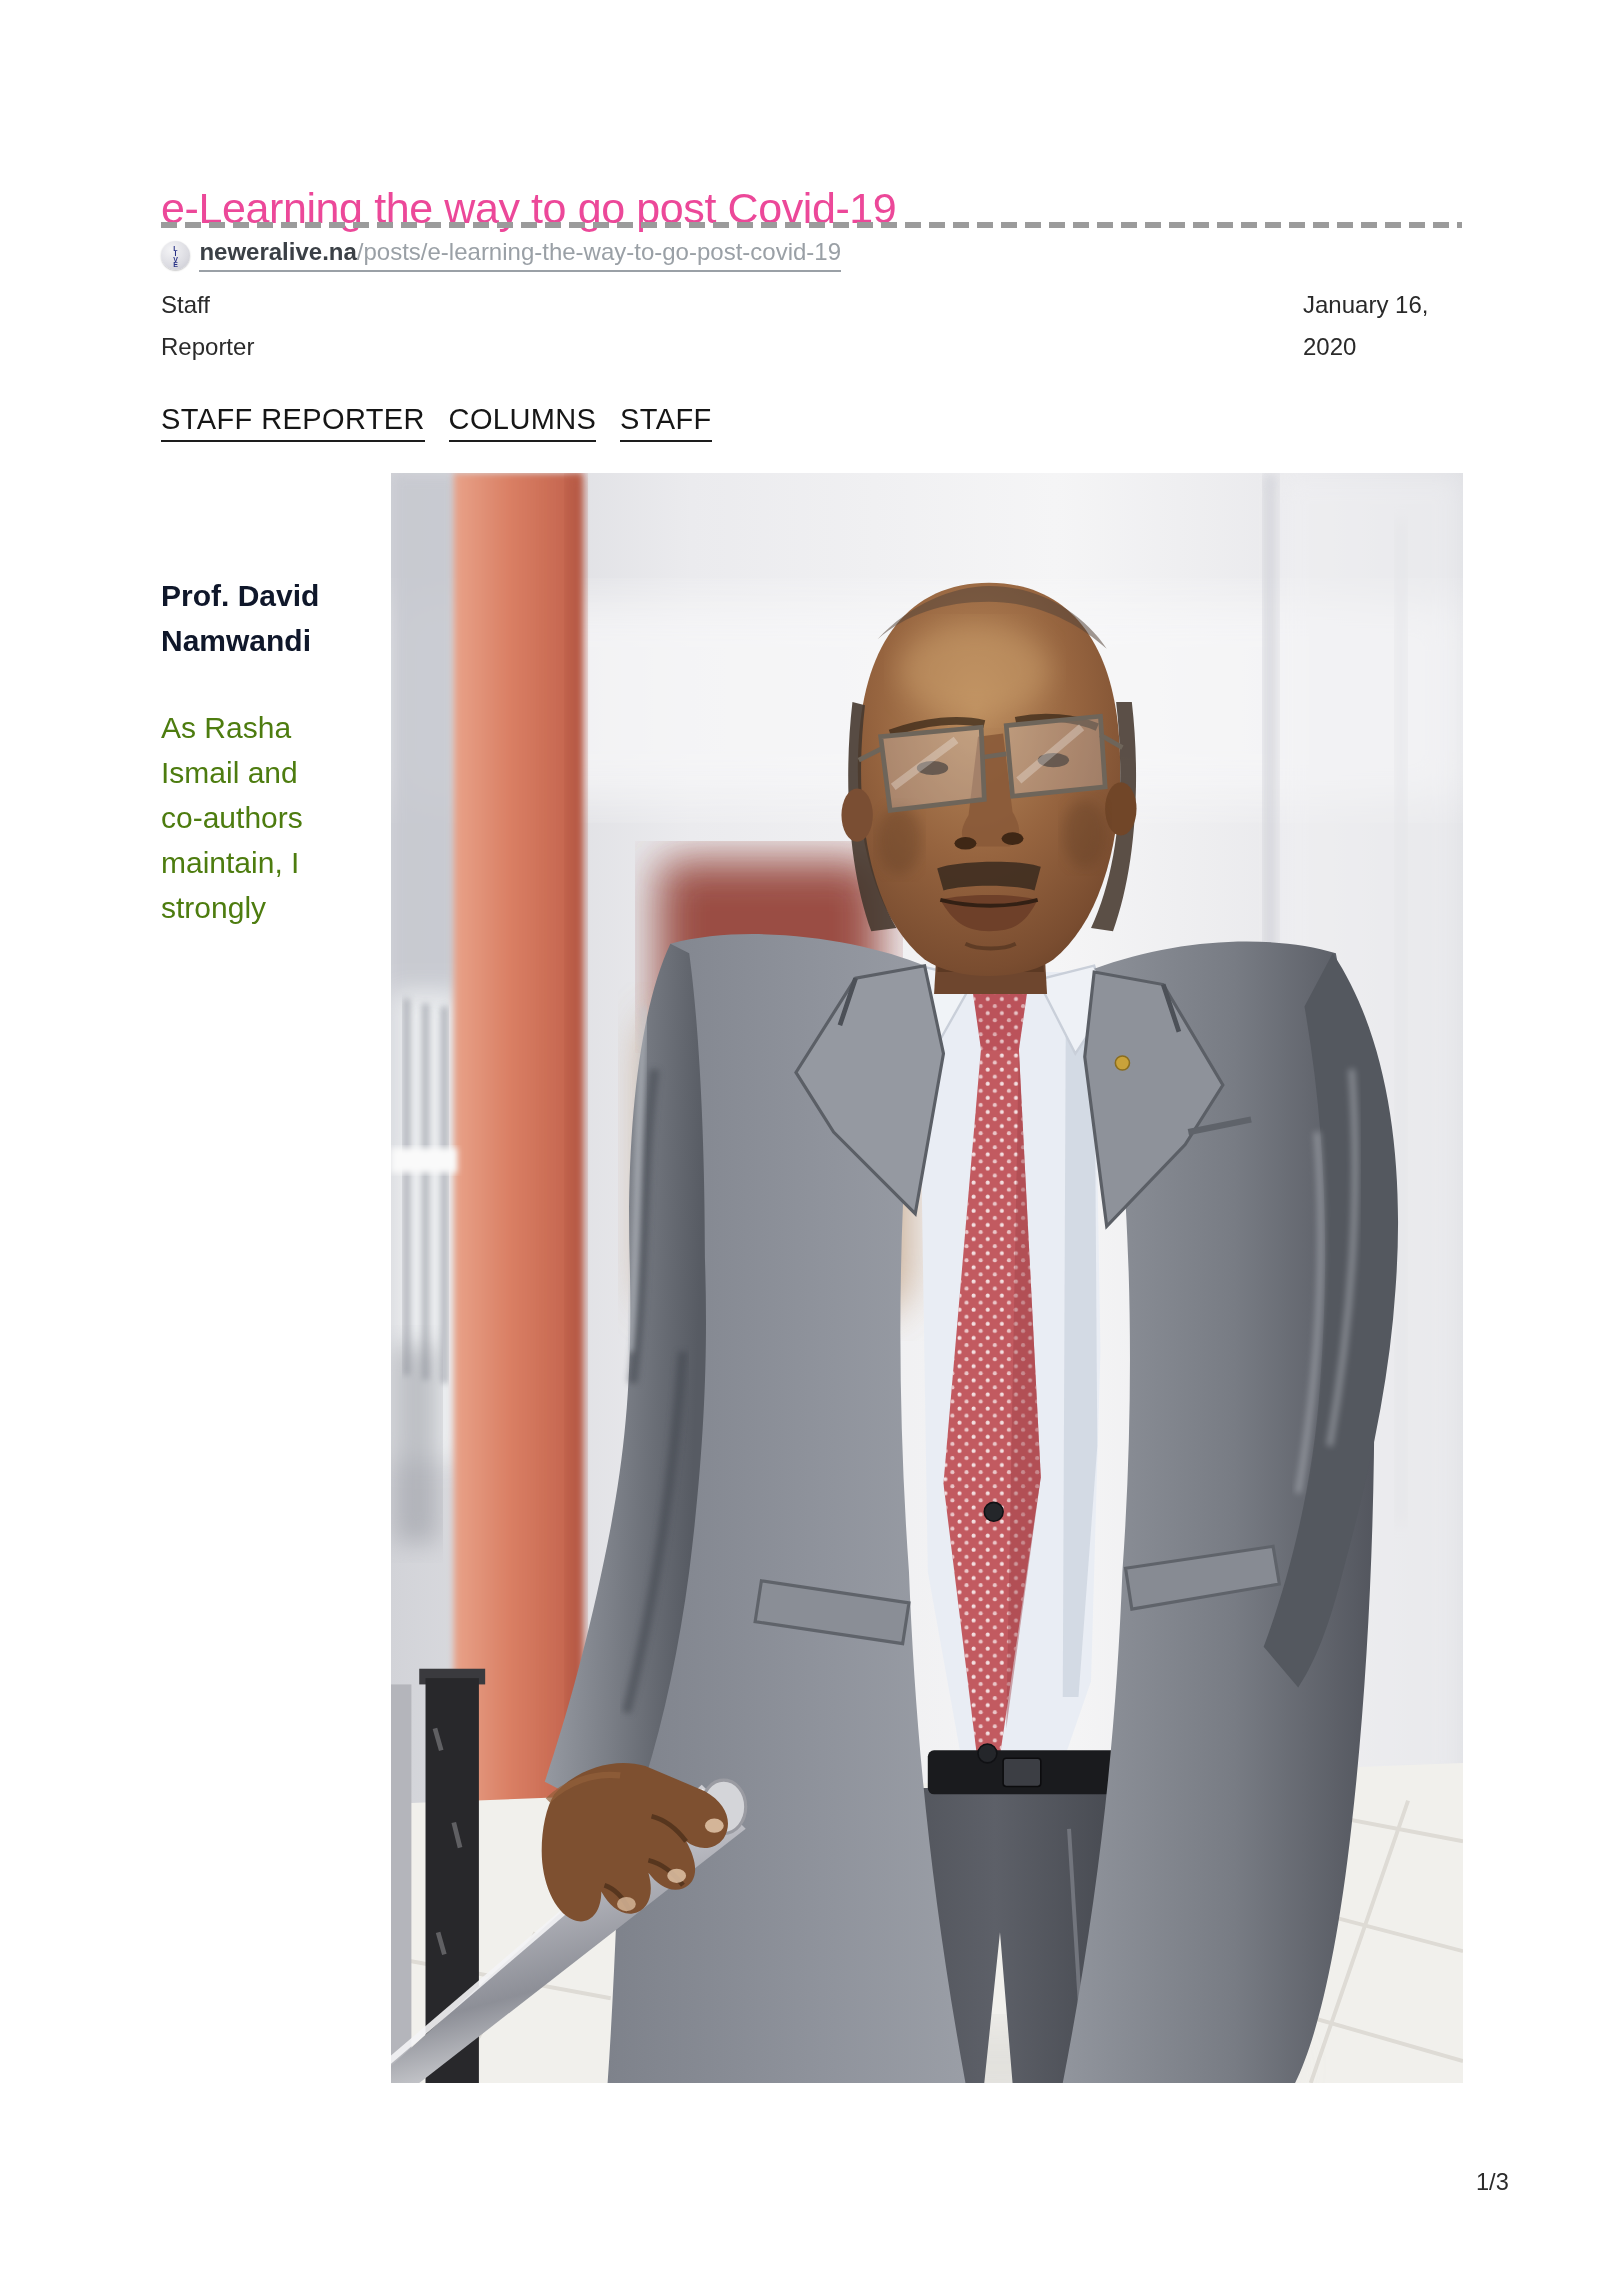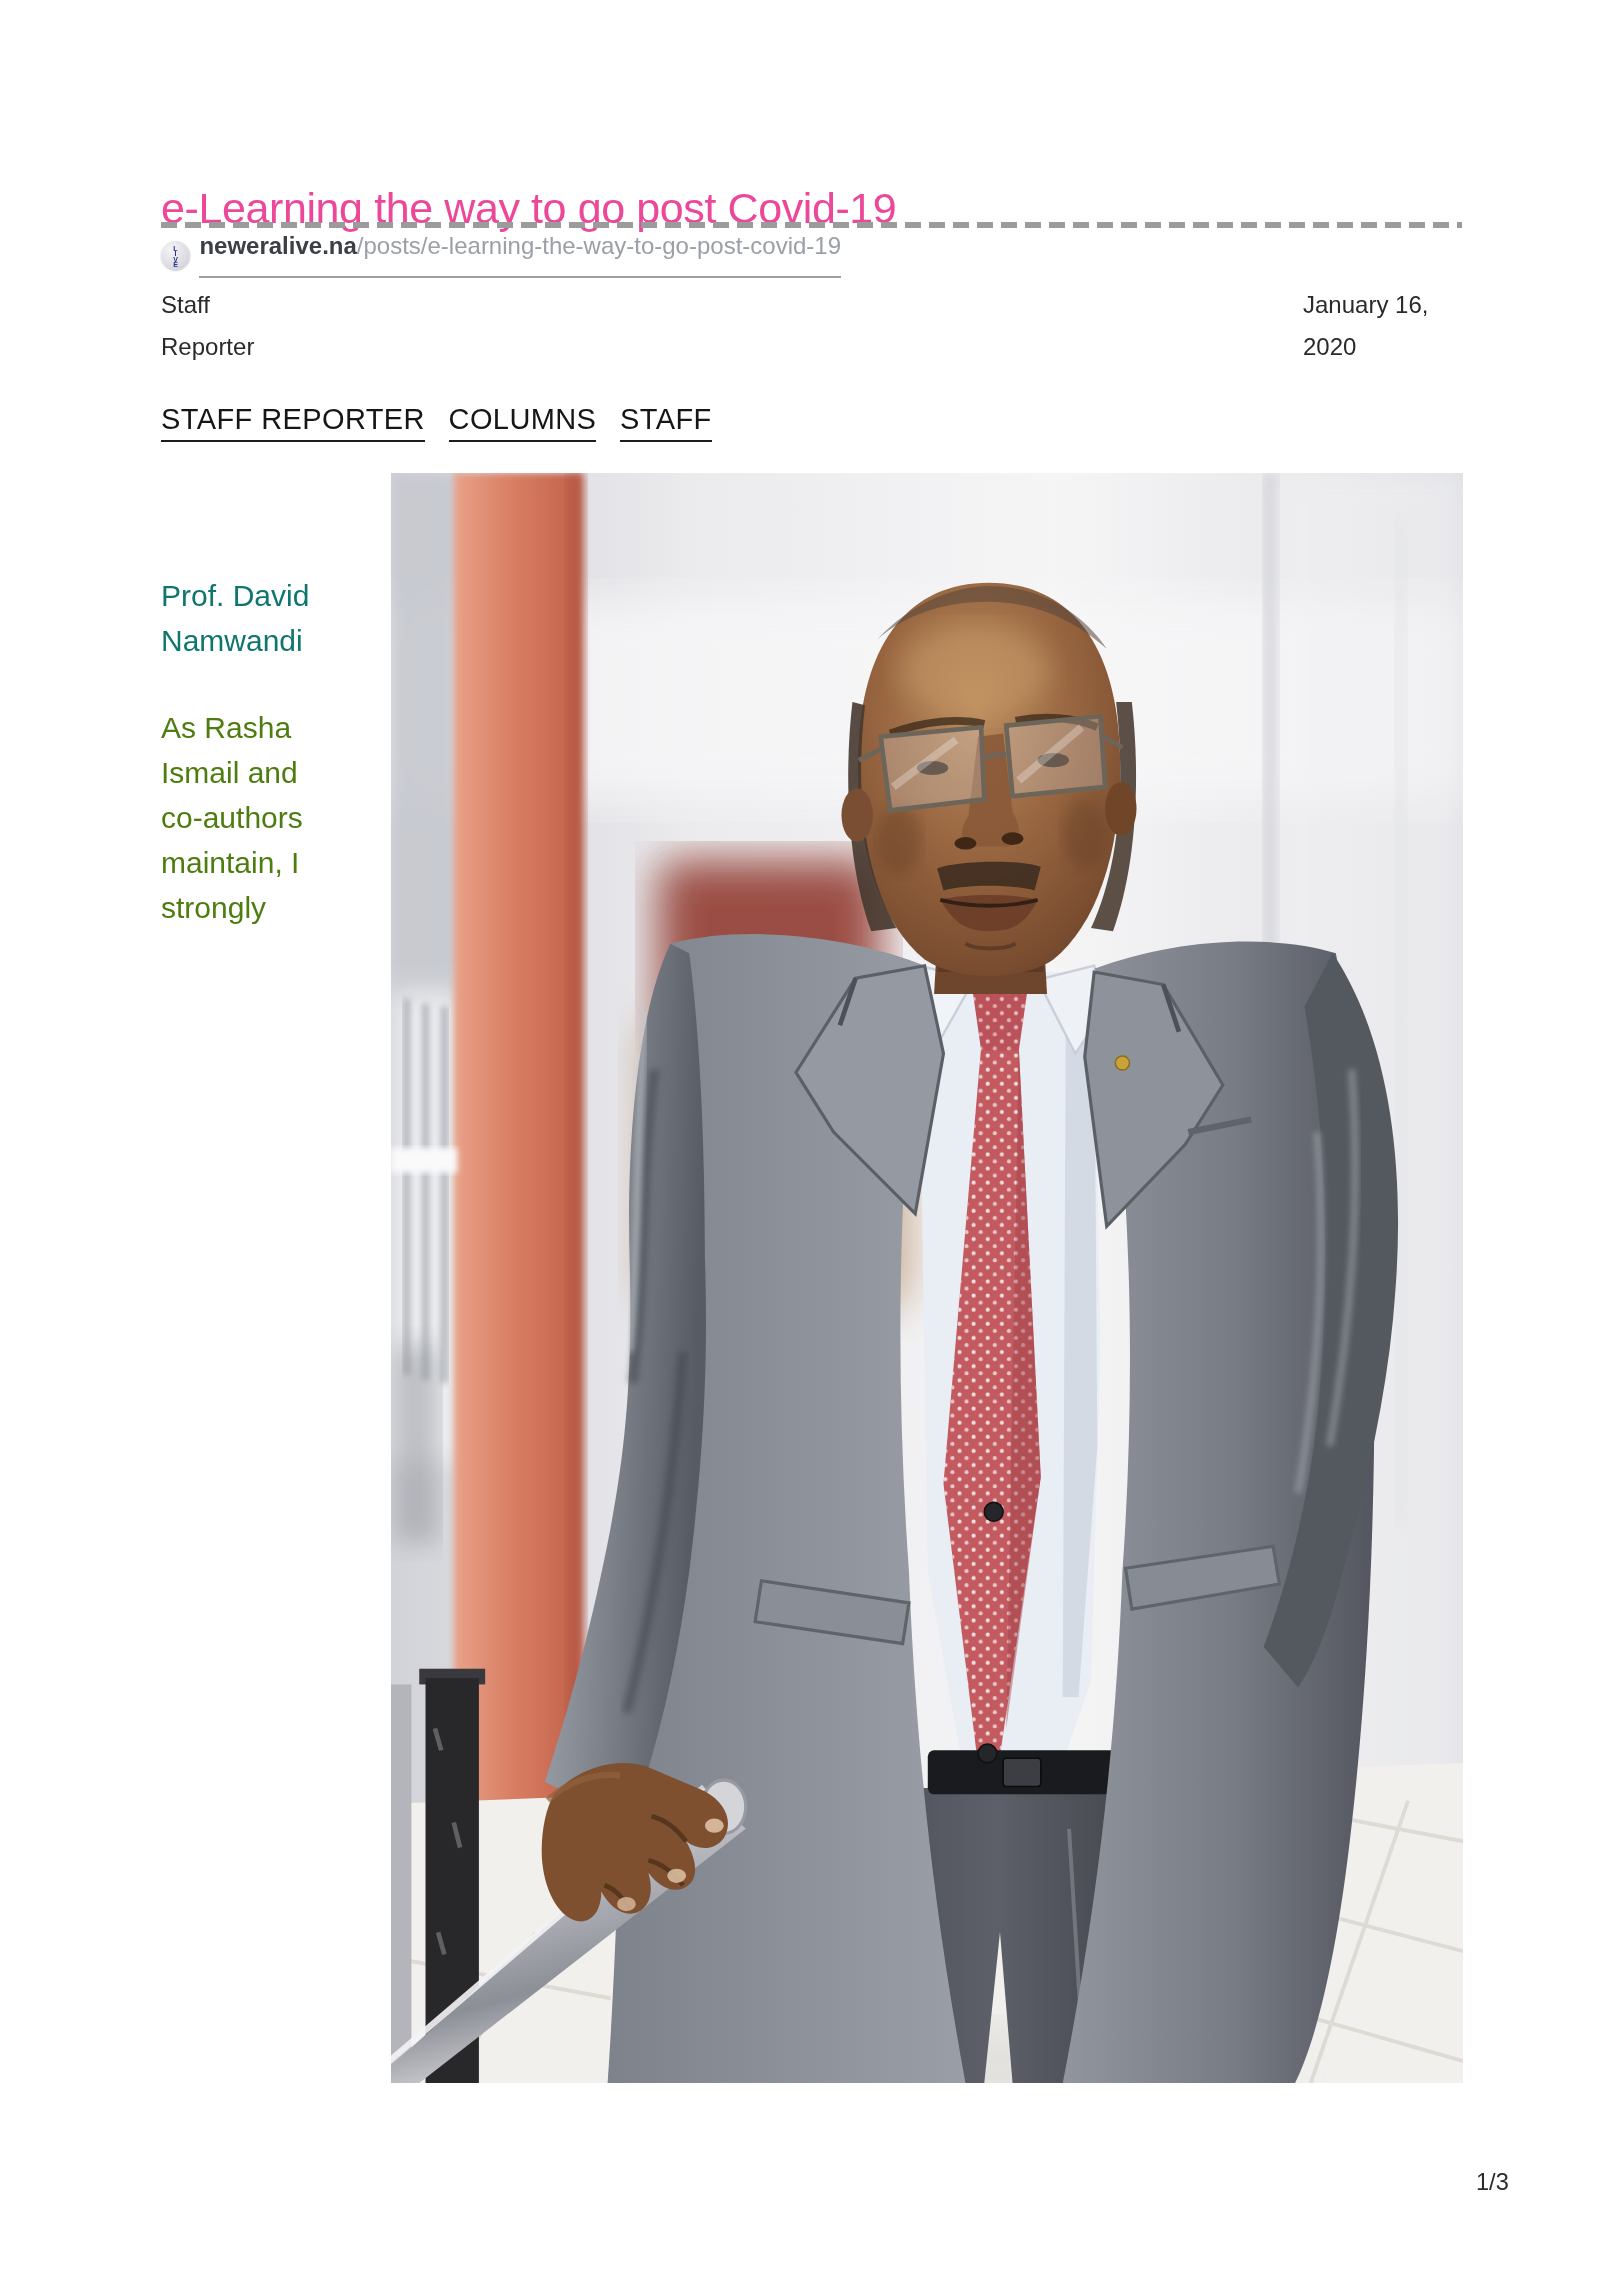--- a/index.html
+++ b/index.html
@@ -24,35 +24,35 @@
     width:29px;height:29px;border-radius:50%;flex:0 0 29px;
     background:radial-gradient(circle at 35% 30%,#f4f4f6 0%,#dcdce2 60%,#c7c7cf 100%);
     box-shadow:0 0.8px 1.6px rgba(0,0,0,0.25);
     display:flex;align-items:center;justify-content:center;margin-right:9.4px;
   }
   .favicon span{
     writing-mode:vertical-rl;text-orientation:upright;
     font-size:7px;font-weight:700;letter-spacing:-1.6px;color:#273086;line-height:1;
   }
   .source-link{
-    font-size:24px;border-bottom:2.4px solid #9aa0a6;padding-bottom:17px;line-height:1.1;
+    font-size:24px;border-bottom:2.4px solid #9aa0a6;padding-bottom:5px;line-height:1.1;
   }
   .source-domain{font-weight:700;color:#3b4046;}
   .source-path{font-weight:400;color:#9aa0a6;}
   
   .byline{left:161px;top:284px;font-size:24px;line-height:42px;color:#2a2a2a;white-space:pre-line;}
   .date{left:1303px;top:284px;font-size:24px;line-height:42px;color:#2a2a2a;white-space:pre-line;}
   
   .tags{left:161px;top:404px;display:flex;gap:23.6px;}
   .tag{
     font-size:29px;letter-spacing:0.4px;color:#161616;text-decoration:none;
     border-bottom:2.4px solid #1d1d1d;padding-bottom:3.9px;line-height:1.1;font-weight:400;
   }
   
-  .caption{left:161px;top:573px;width:204px;font-size:30px;line-height:45px;color:#0f766e;white-space:pre-line;}
+  .caption{left:161px;top:573px;width:204px;font-size:30px;line-height:45px;color:#0f172a;white-space:pre-line;font-weight:bold;}
   .body-excerpt{left:161px;top:705px;width:204px;font-size:30px;line-height:45px;color:#4d7c0f;white-space:pre-line;}
   
   .photo{left:391px;top:473px;width:1072px;height:1610px;overflow:hidden;}
   .photo svg{display:block;width:100%;height:100%;}
   
   .pagenum{left:1476px;top:2169px;font-size:23.6px;color:#2b2b2b;}
 </style>
 </head>
 <body>
 

